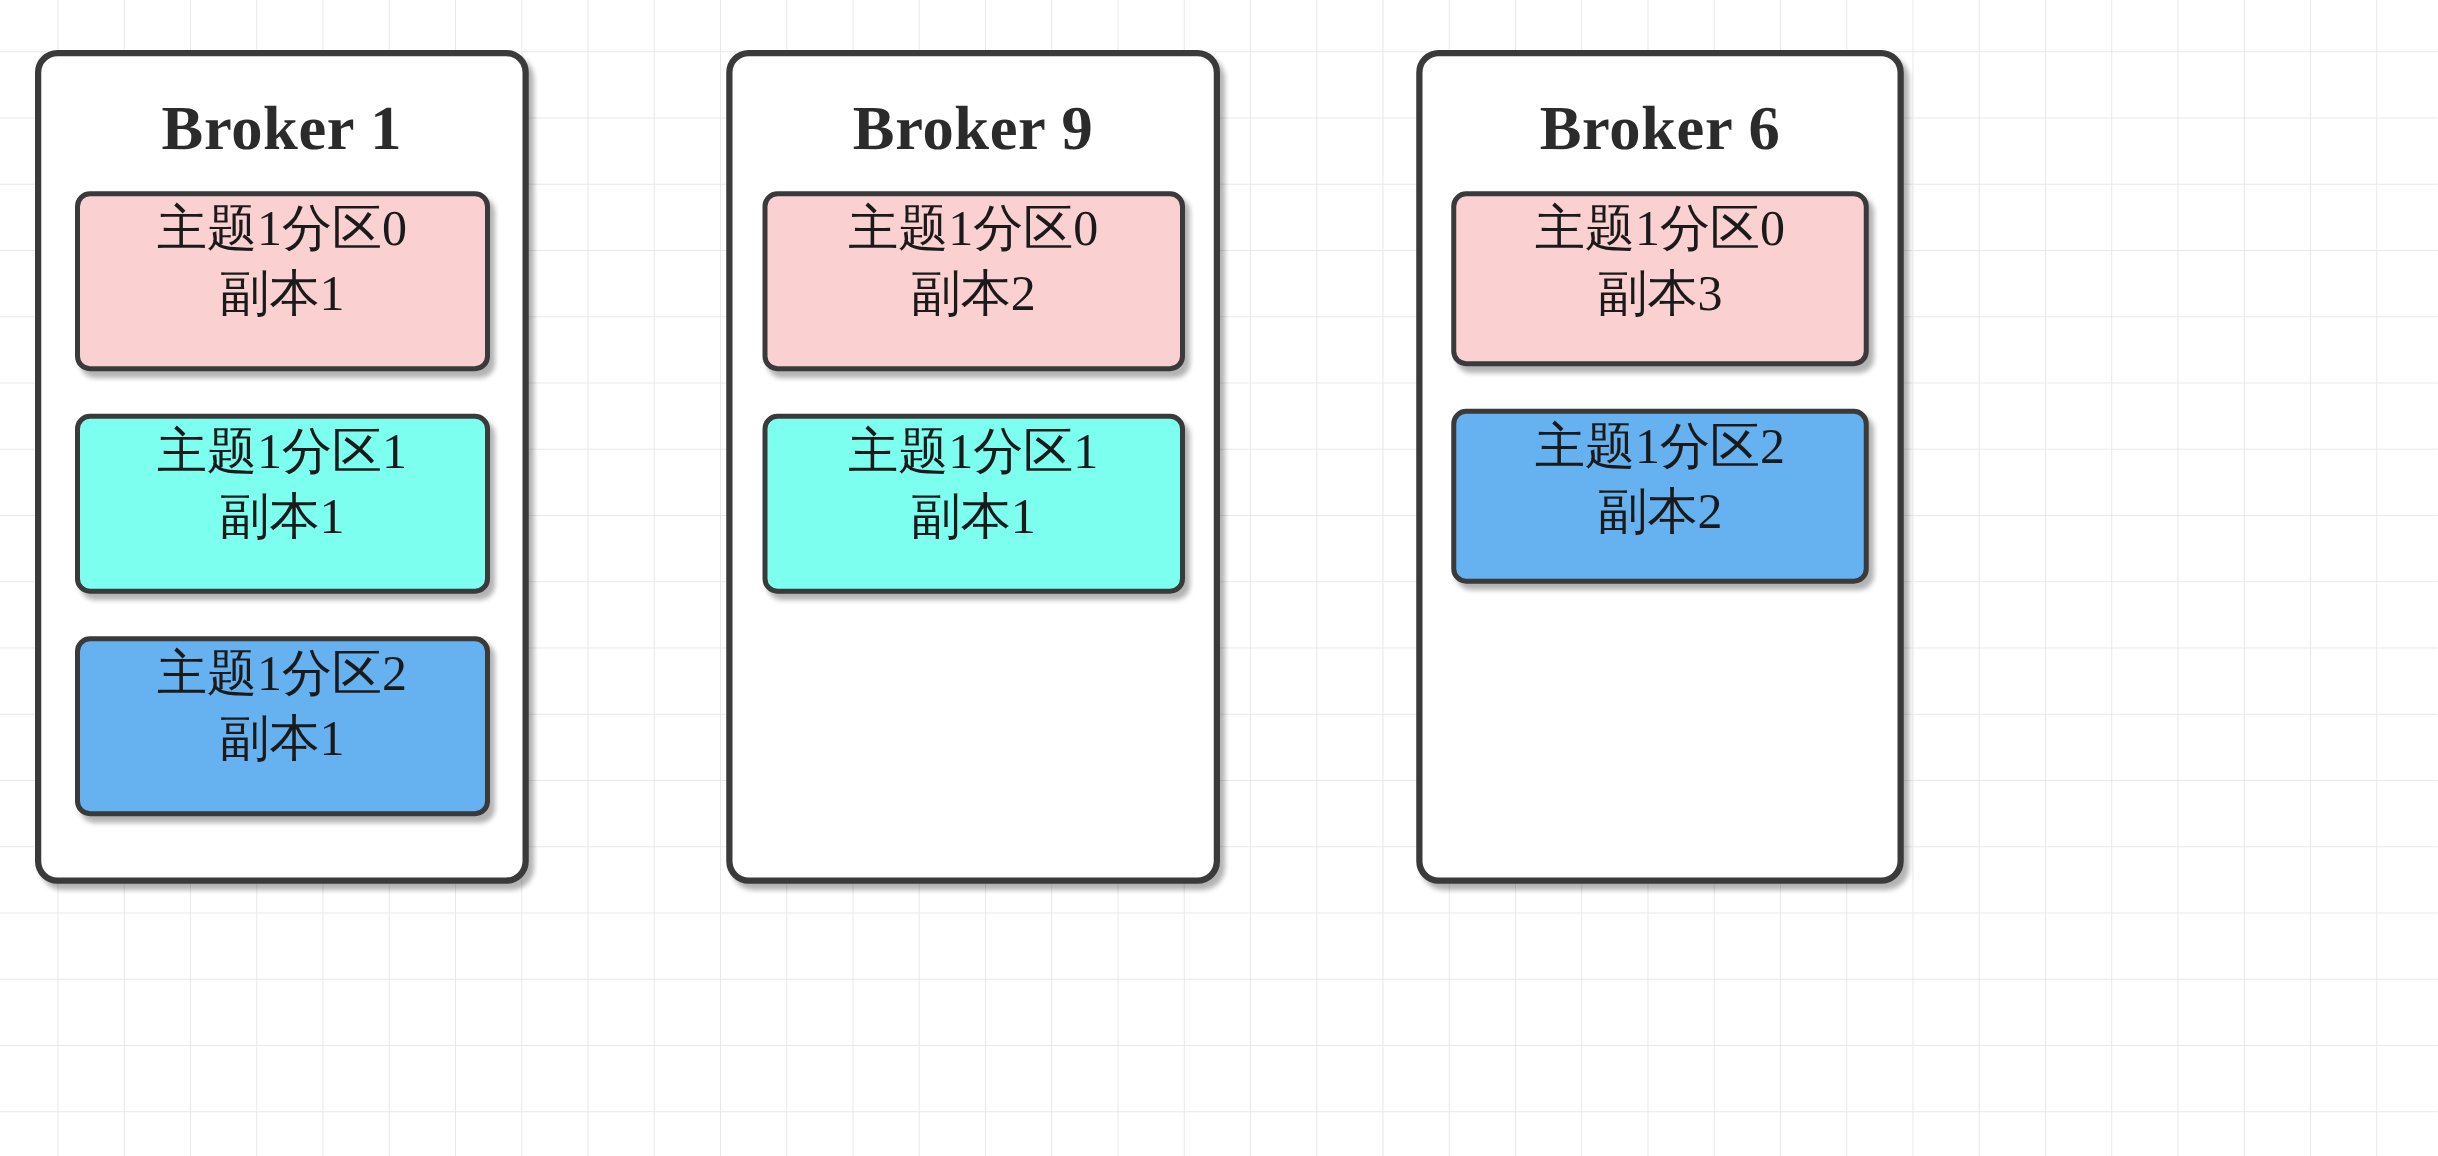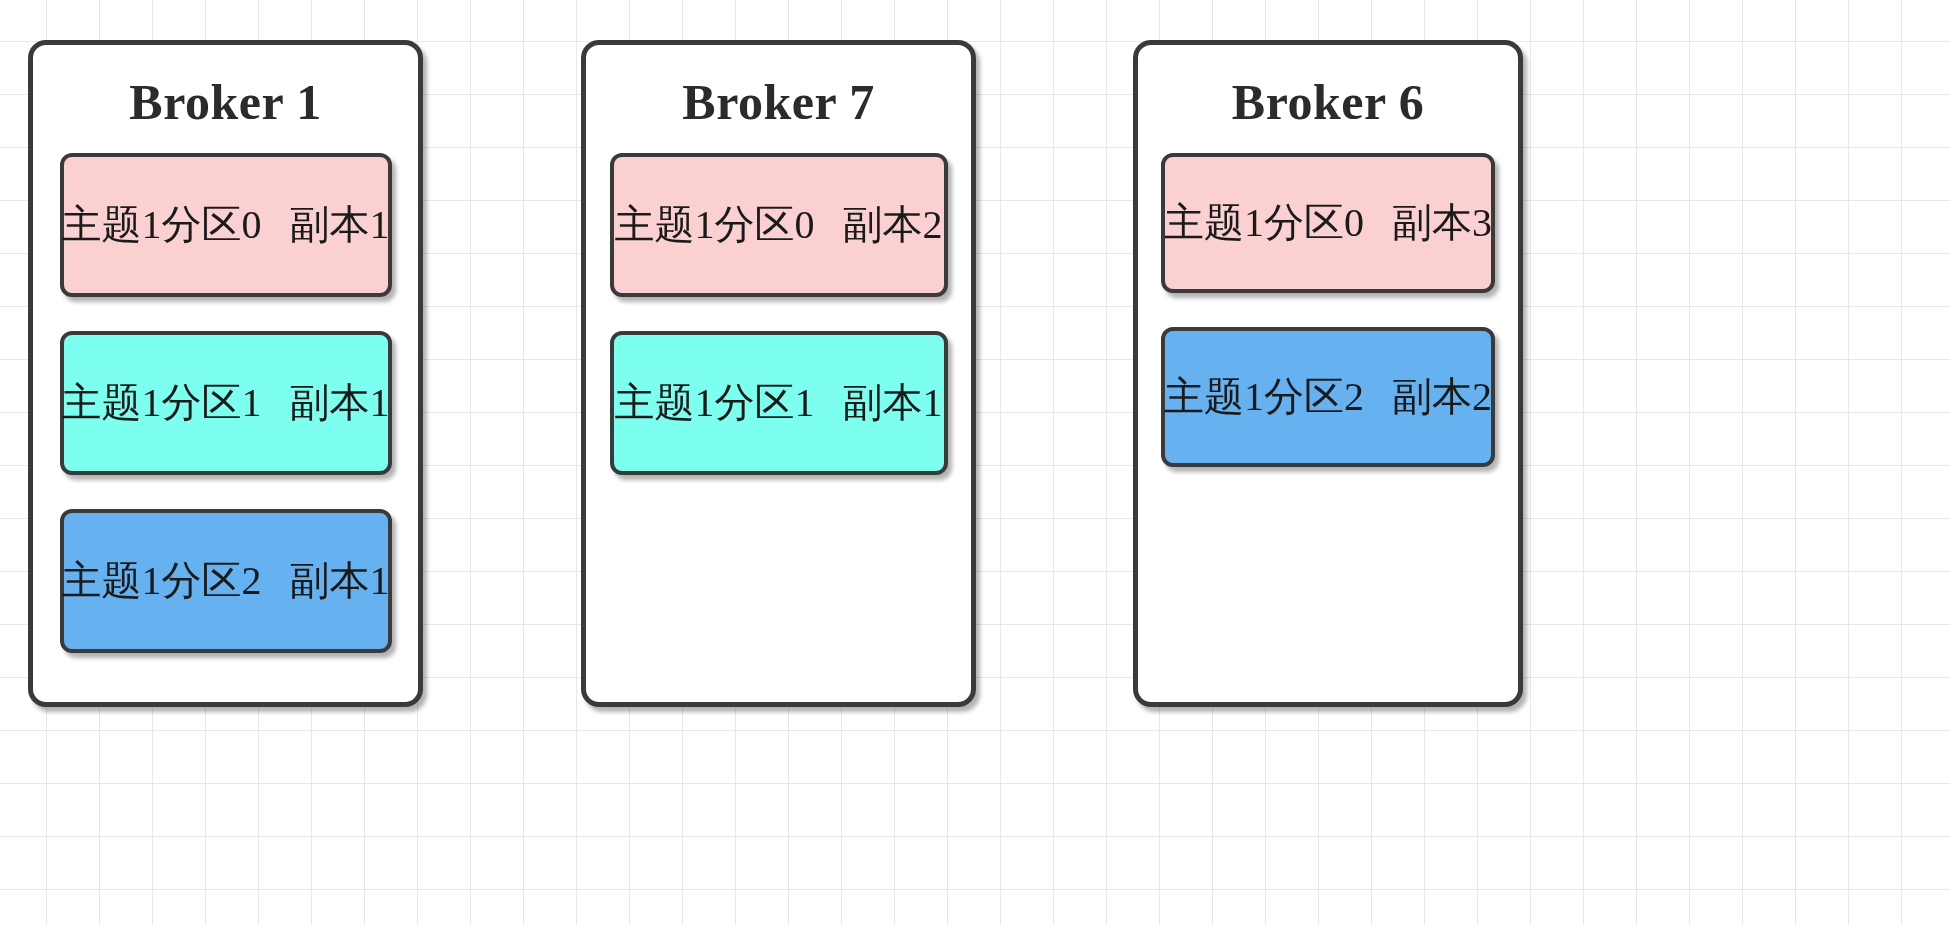--- a/index.html
+++ b/index.html
@@ -52,25 +52,24 @@
     flex-direction: column;
     align-items: center;
   }
 
   .partition {
     box-sizing: border-box;
     border: 4px solid #3a3a3a;
     border-radius: 12px;
     box-shadow: 4px 5px 4px rgba(0,0,0,0.30);
     display: flex;
-    flex-direction: row;
+    flex-direction: column;
     align-items: center;
-    justify-content: center;
+    justify-content: flex-start;
     color: #1a1a1a;
-    gap: 28px;
   }
 
   .p-line {
     font-size: 40px;
     line-height: 1.30;
     white-space: nowrap;
     font-family: "Liberation Serif", "DejaVu Serif", serif;
   }
 
   
@@ -108,21 +107,21 @@
         <div class="p-line">副本1</div>
       </div>
       <div class="partition" style="background: rgb(102, 178, 240); border-color: rgb(58, 58, 58); color: rgb(26, 26, 26);">
         <div class="p-line">主题1分区2</div>
         <div class="p-line">副本1</div>
       </div>
     </div>
   </div>
 
   <div class="broker" id="broker-2" style="border-color: rgb(58, 58, 58);">
-    <div class="broker-title">Broker 7</div>
+    <div class="broker-title">Broker 9</div>
     <div class="partitions">
       <div class="partition" style="background: rgb(250, 208, 208); border-color: rgb(58, 58, 58); color: rgb(26, 26, 26);">
         <div class="p-line">主题1分区0</div>
         <div class="p-line">副本2</div>
       </div>
       <div class="partition" style="background: rgb(125, 255, 240); border-color: rgb(58, 58, 58); color: rgb(26, 26, 26);">
         <div class="p-line">主题1分区1</div>
         <div class="p-line">副本1</div>
       </div>
     </div>

